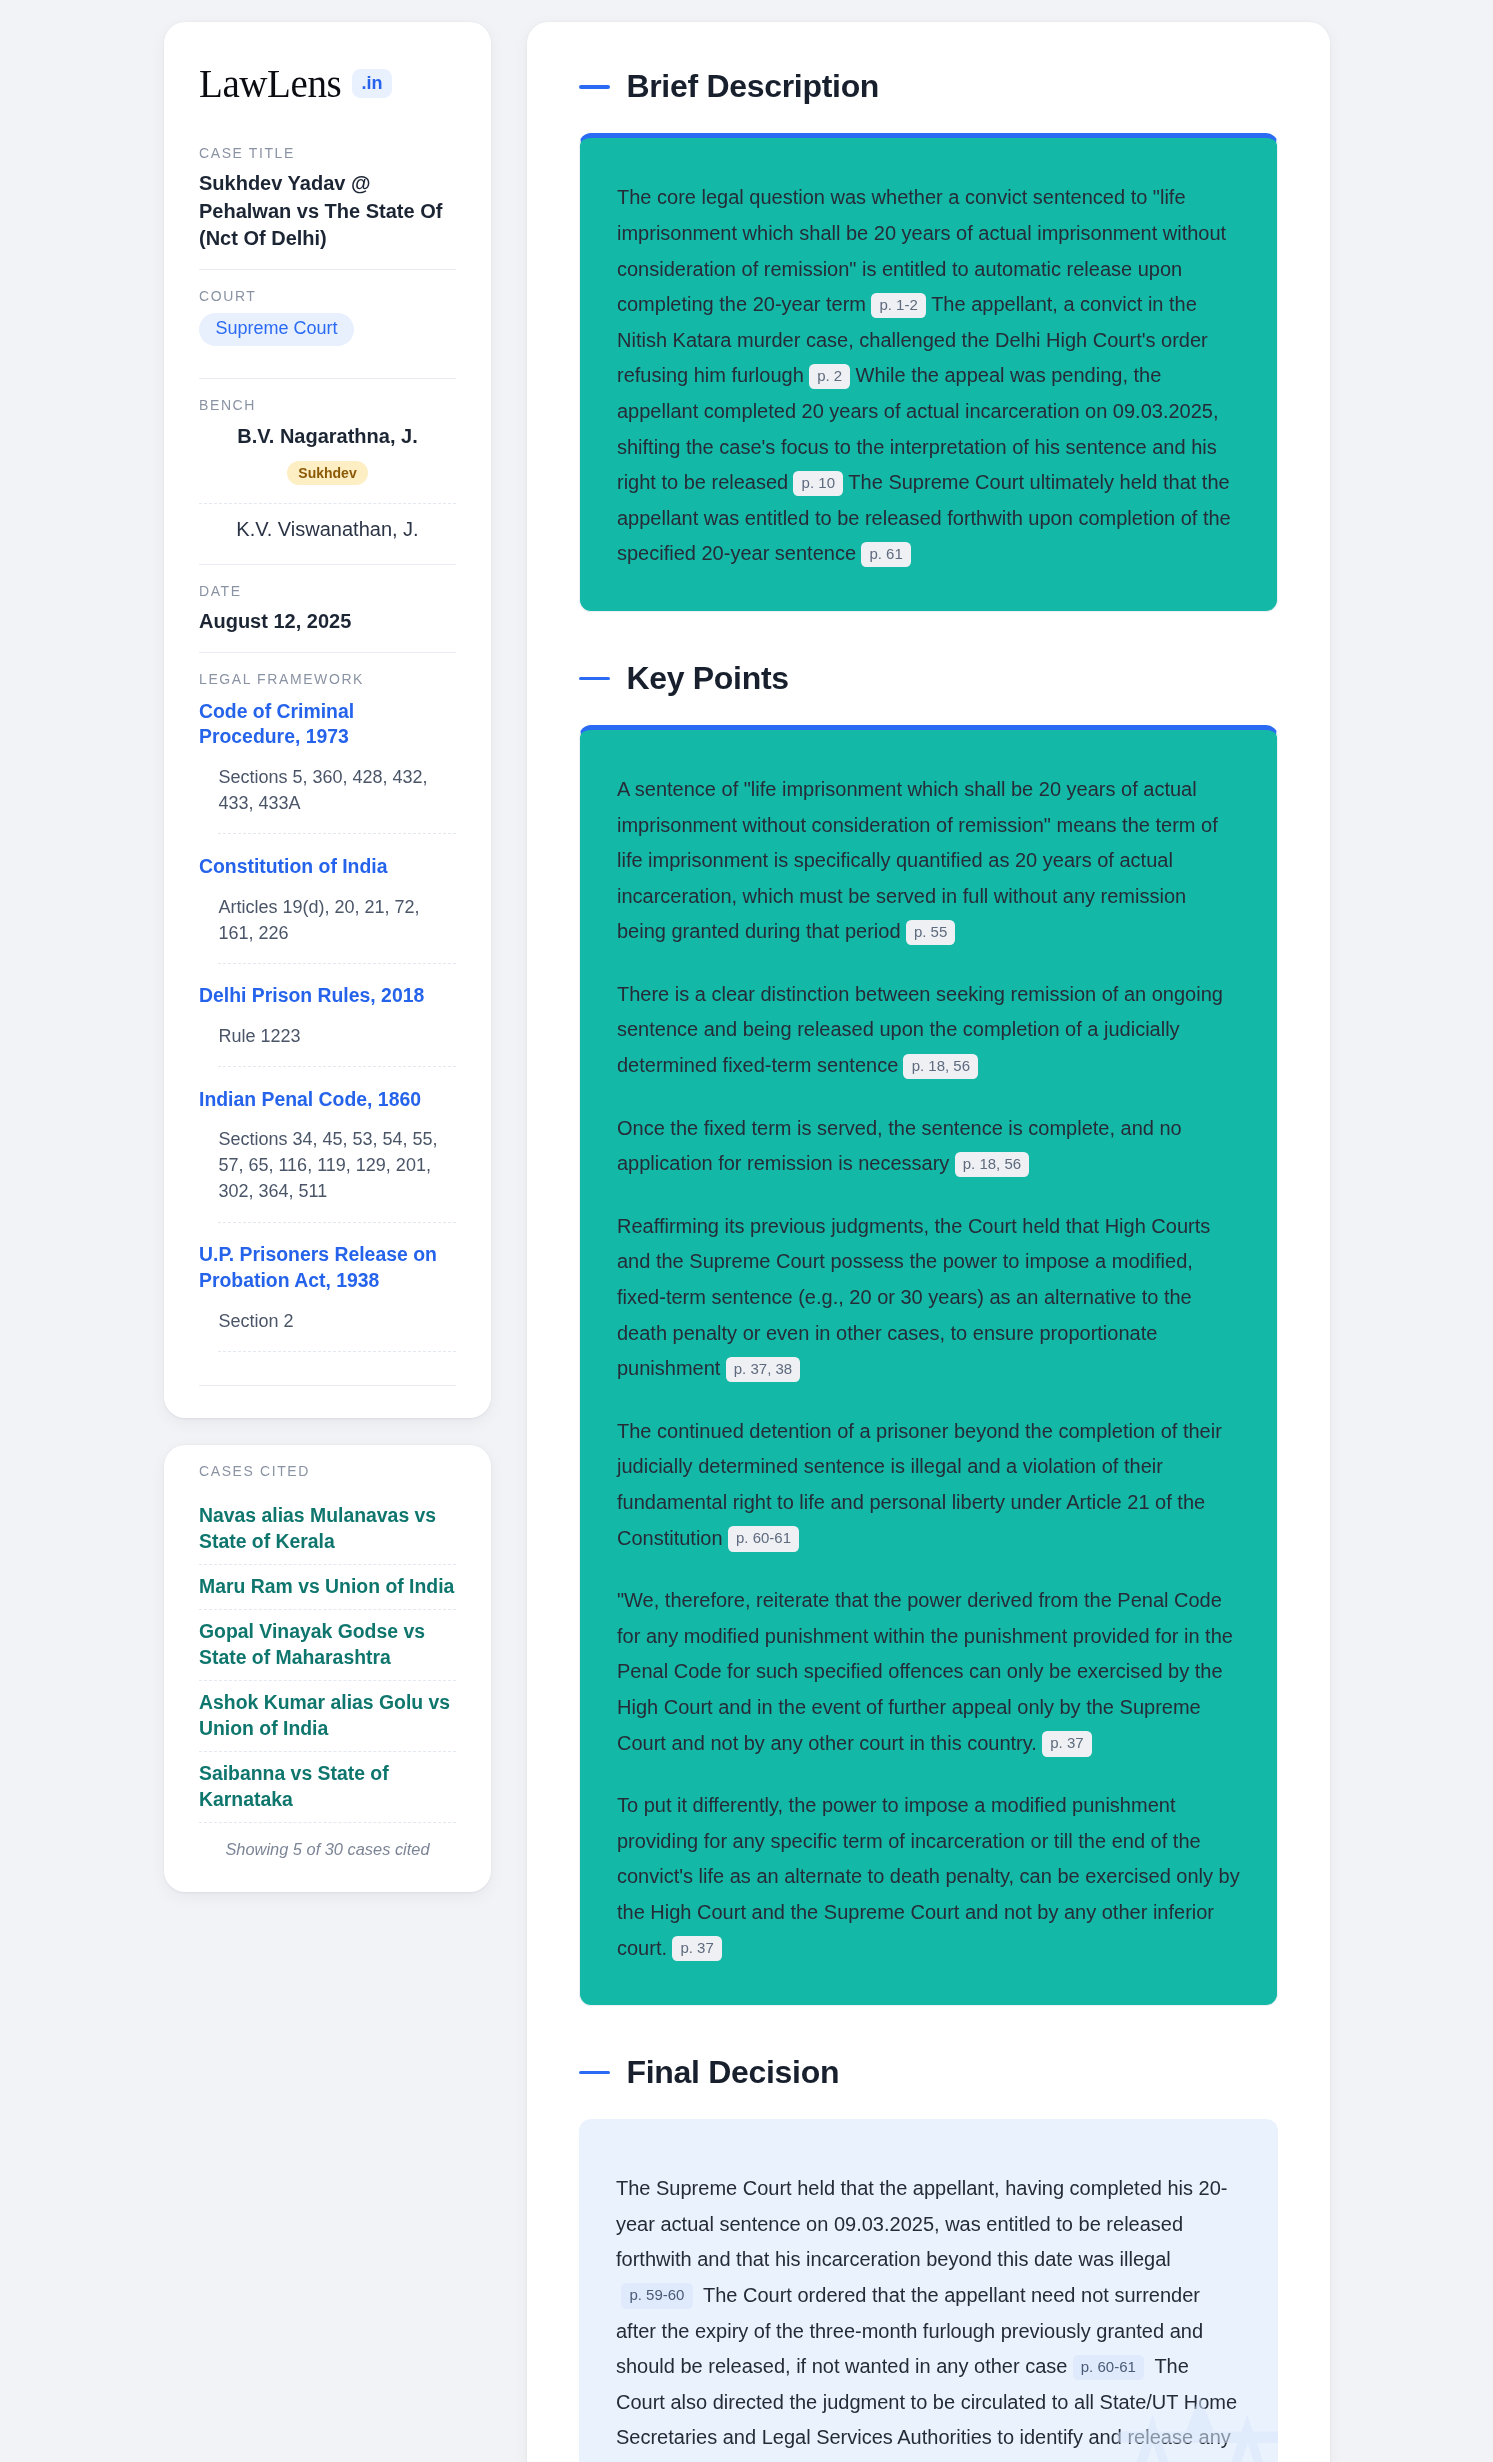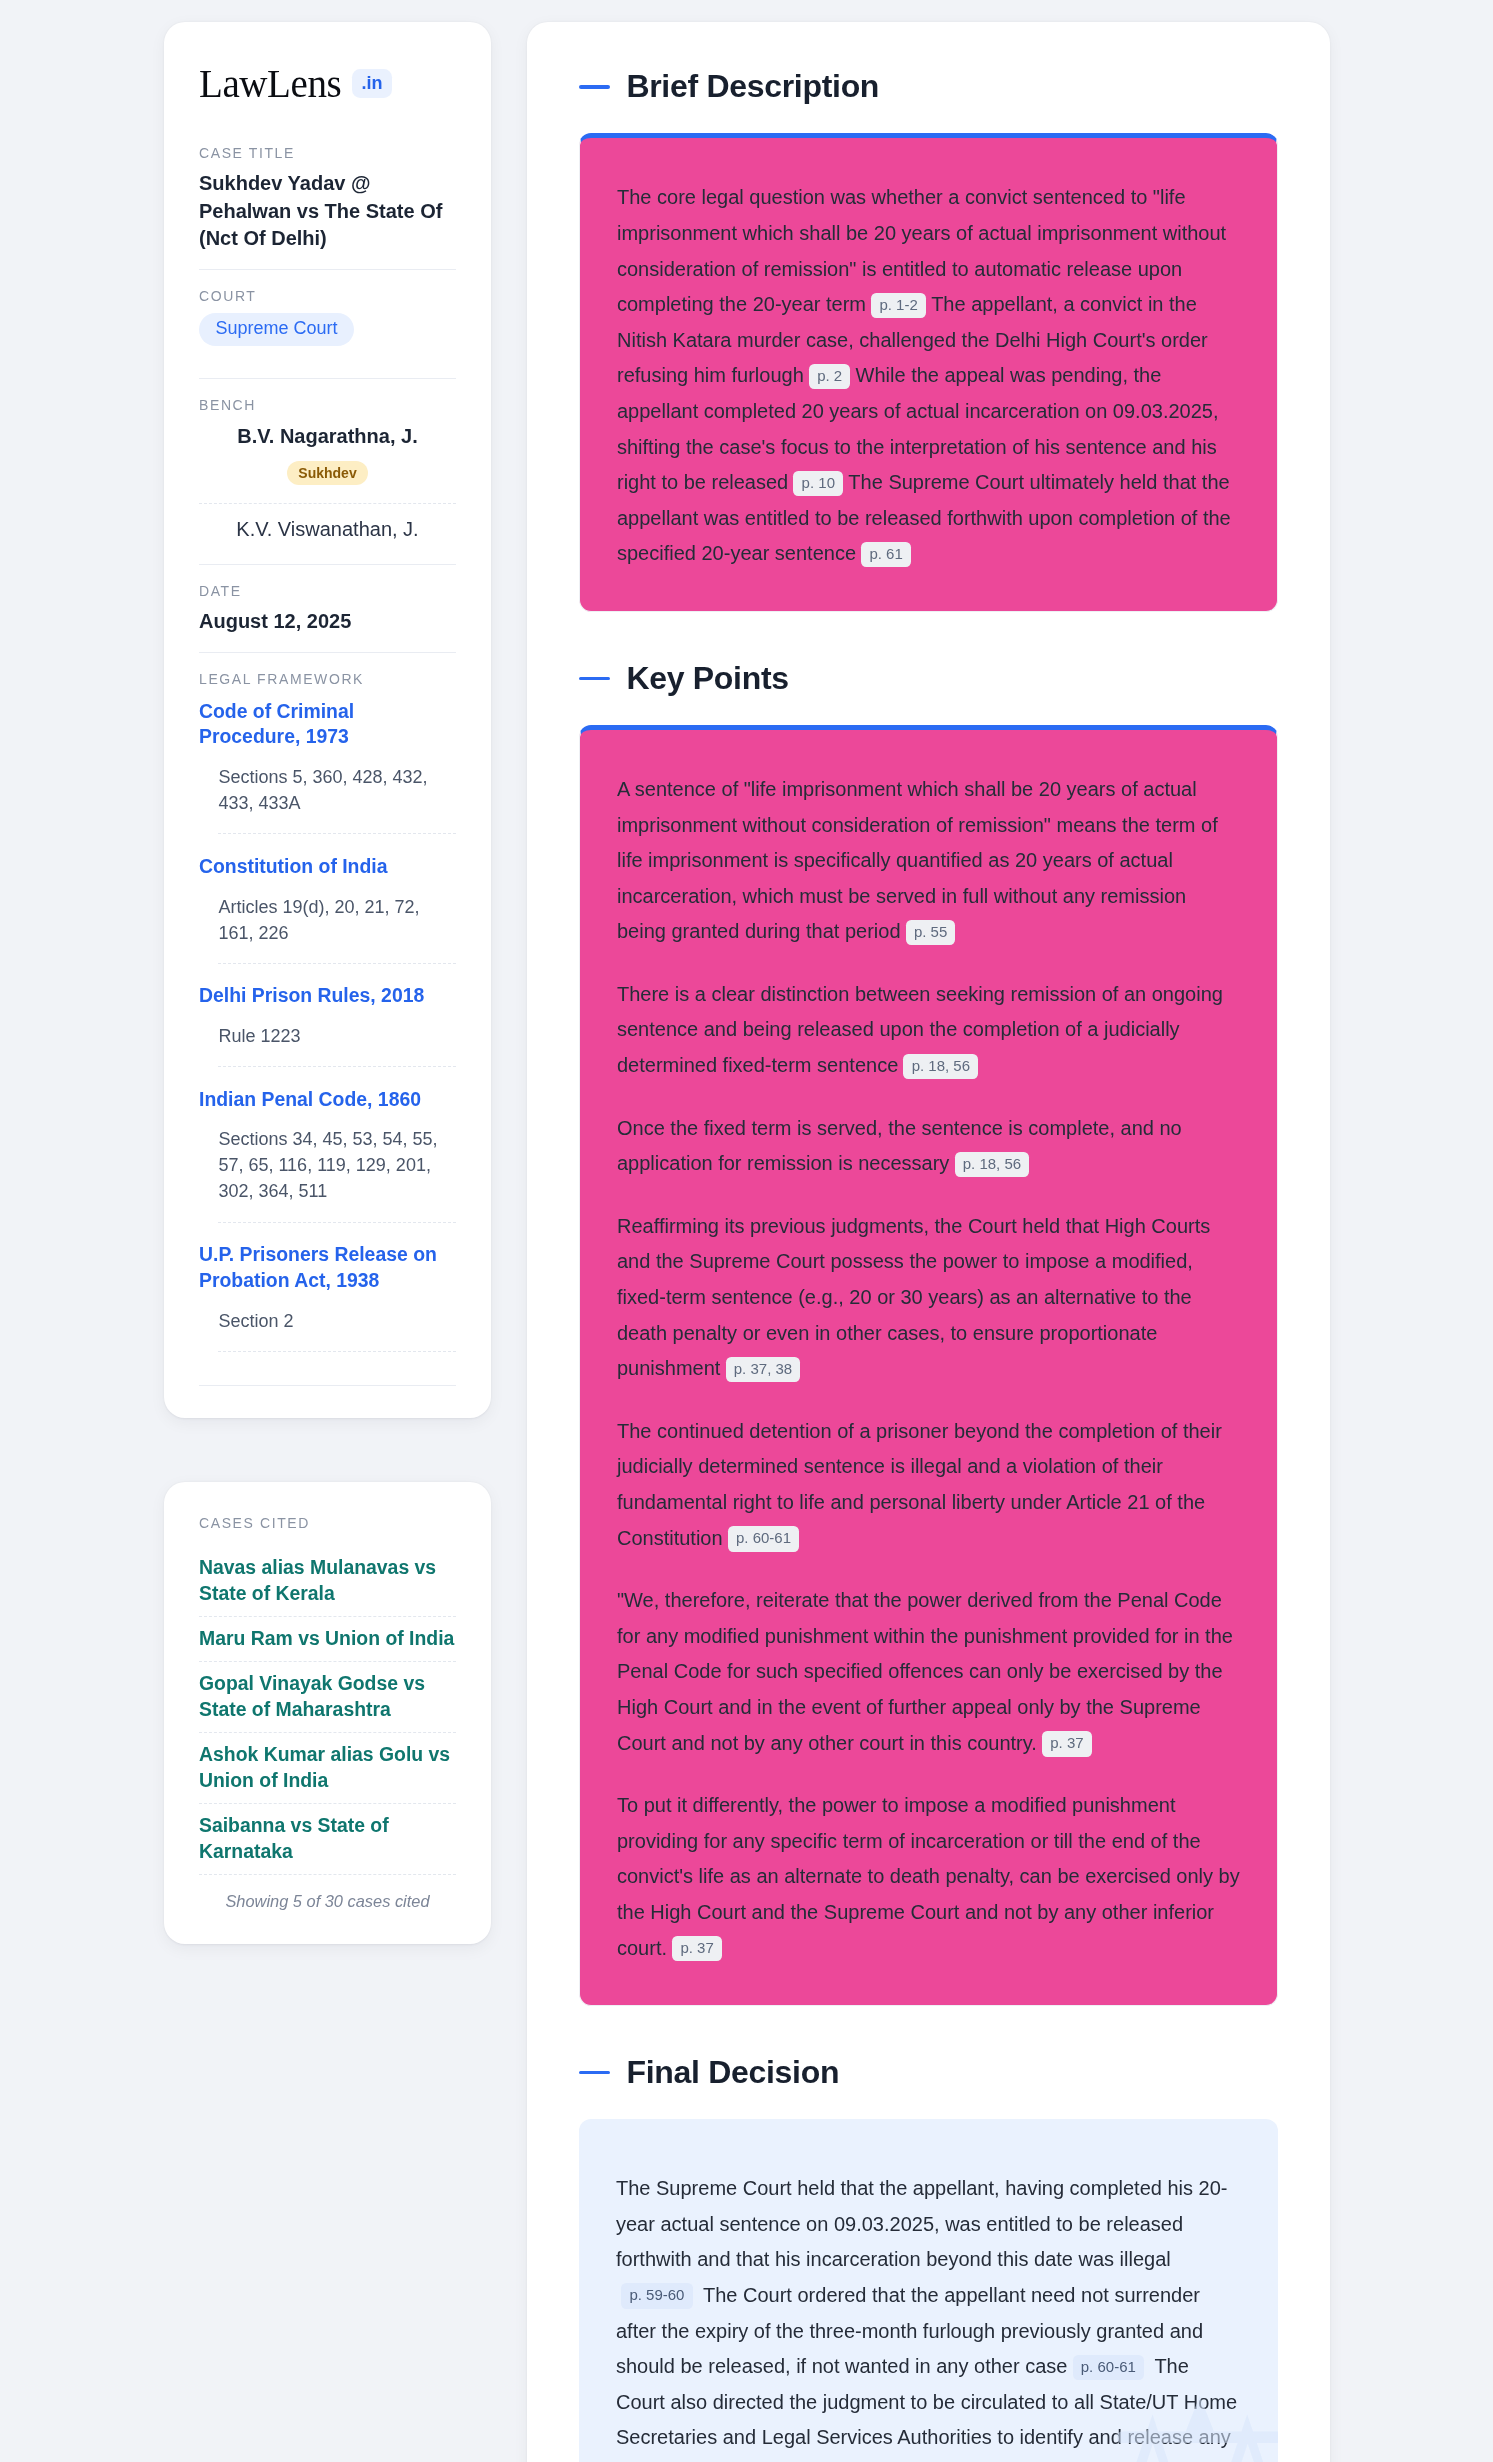--- a/index.html
+++ b/index.html
@@ -186,21 +186,21 @@
     flex: 0 0 31px;
   }
   .section-title {
     font-size: 32px;
     font-weight: bold;
     color: #18202e;
     letter-spacing: -0.3px;
   }
 
   .panel {
-    background: #ec4899;
+    background: #14b8a6;
     border: 0.7px solid #eef0f4;
     border-top: 5.2px solid #2b6bf3;
     border-radius: 12px;
     padding: 42px 37px 39px 37px;
   }
   .panel.decision {
     background: #eaf2fe;
     border: none;
     border-radius: 12px;
     padding: 52px 37px 60px 37px;
@@ -319,21 +319,21 @@
               <div class="law-title">U.P. Prisoners Release on Probation Act, 1938</div>
               <div class="law-sections">Section 2</div>
             </div>
             <div class="divider-dashed" style="margin: 16.4px 0px 16.4px 19.4px;"></div>
           </div>
       </div>
       <div class="divider-solid" style="margin-bottom:0;"></div>
 
     </div>
 
-    <div class="card sidebar-card" style="padding-top:33px;margin-top:37px;">
+    <div class="card sidebar-card" style="padding-top:18px;">
       <div class="case-label">CASES CITED</div>
       <div id="cases-list">
           <div class="case-item">Navas alias Mulanavas vs State of Kerala</div>
           <div class="divider-dashed" style="margin: 0px;"></div>
           <div class="case-item">Maru Ram vs Union of India</div>
           <div class="divider-dashed" style="margin: 0px;"></div>
           <div class="case-item">Gopal Vinayak Godse vs State of Maharashtra</div>
           <div class="divider-dashed" style="margin: 0px;"></div>
           <div class="case-item">Ashok Kumar alias Golu vs Union of India</div>
           <div class="divider-dashed" style="margin: 0px;"></div>

